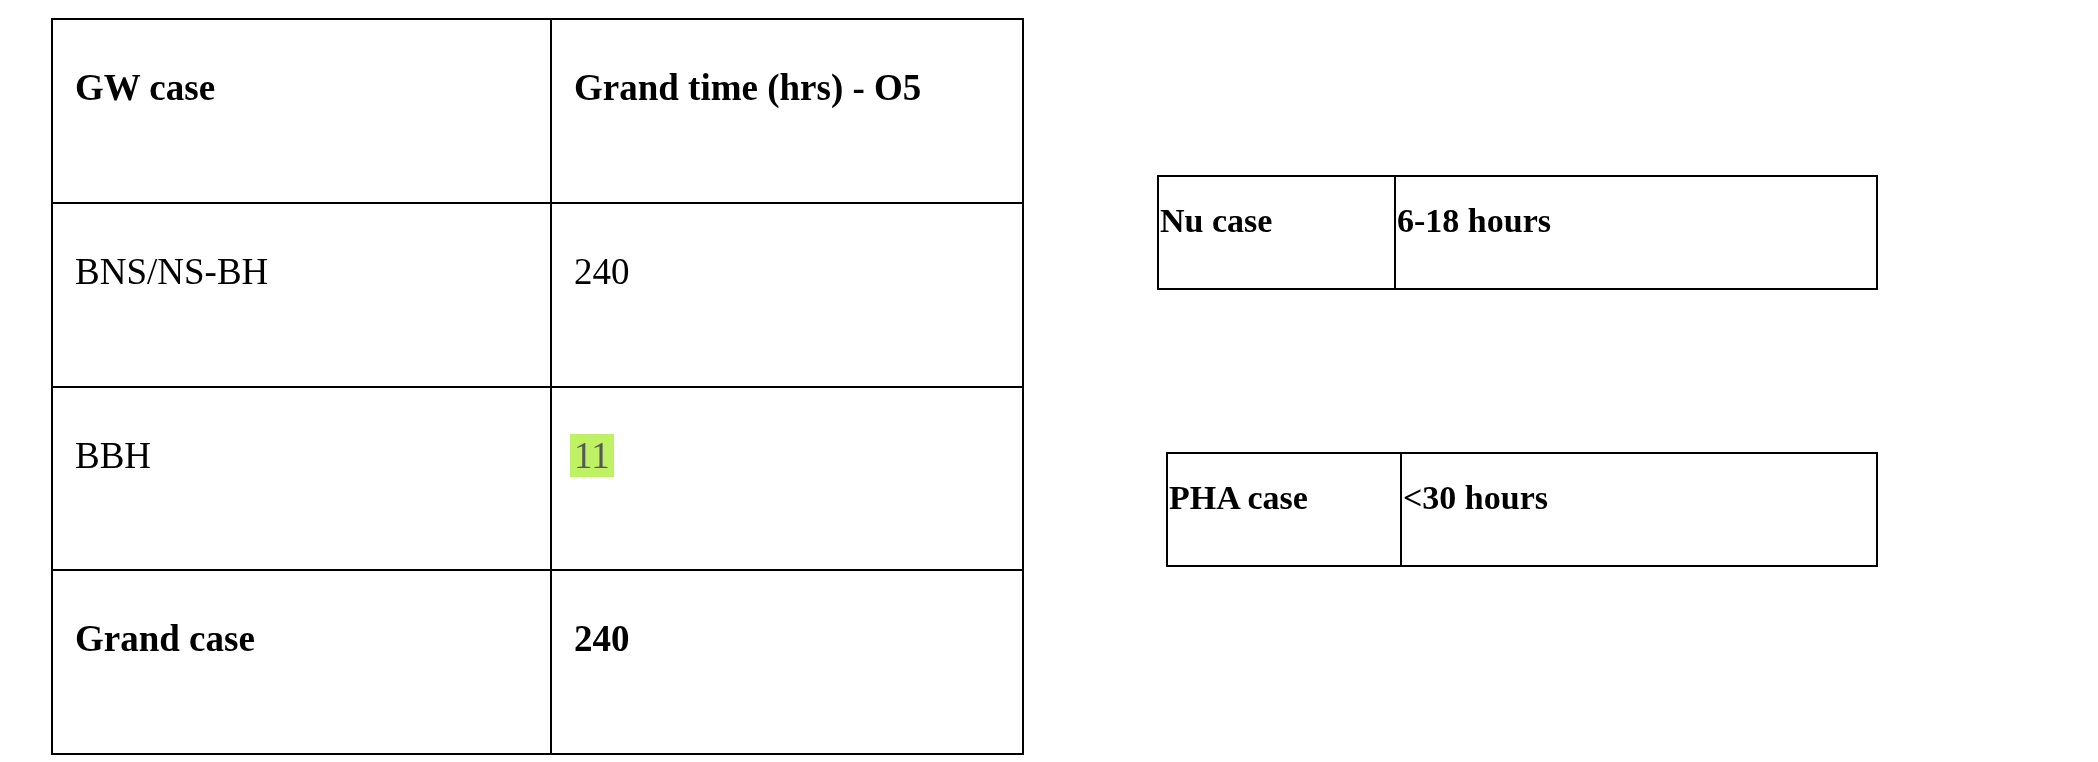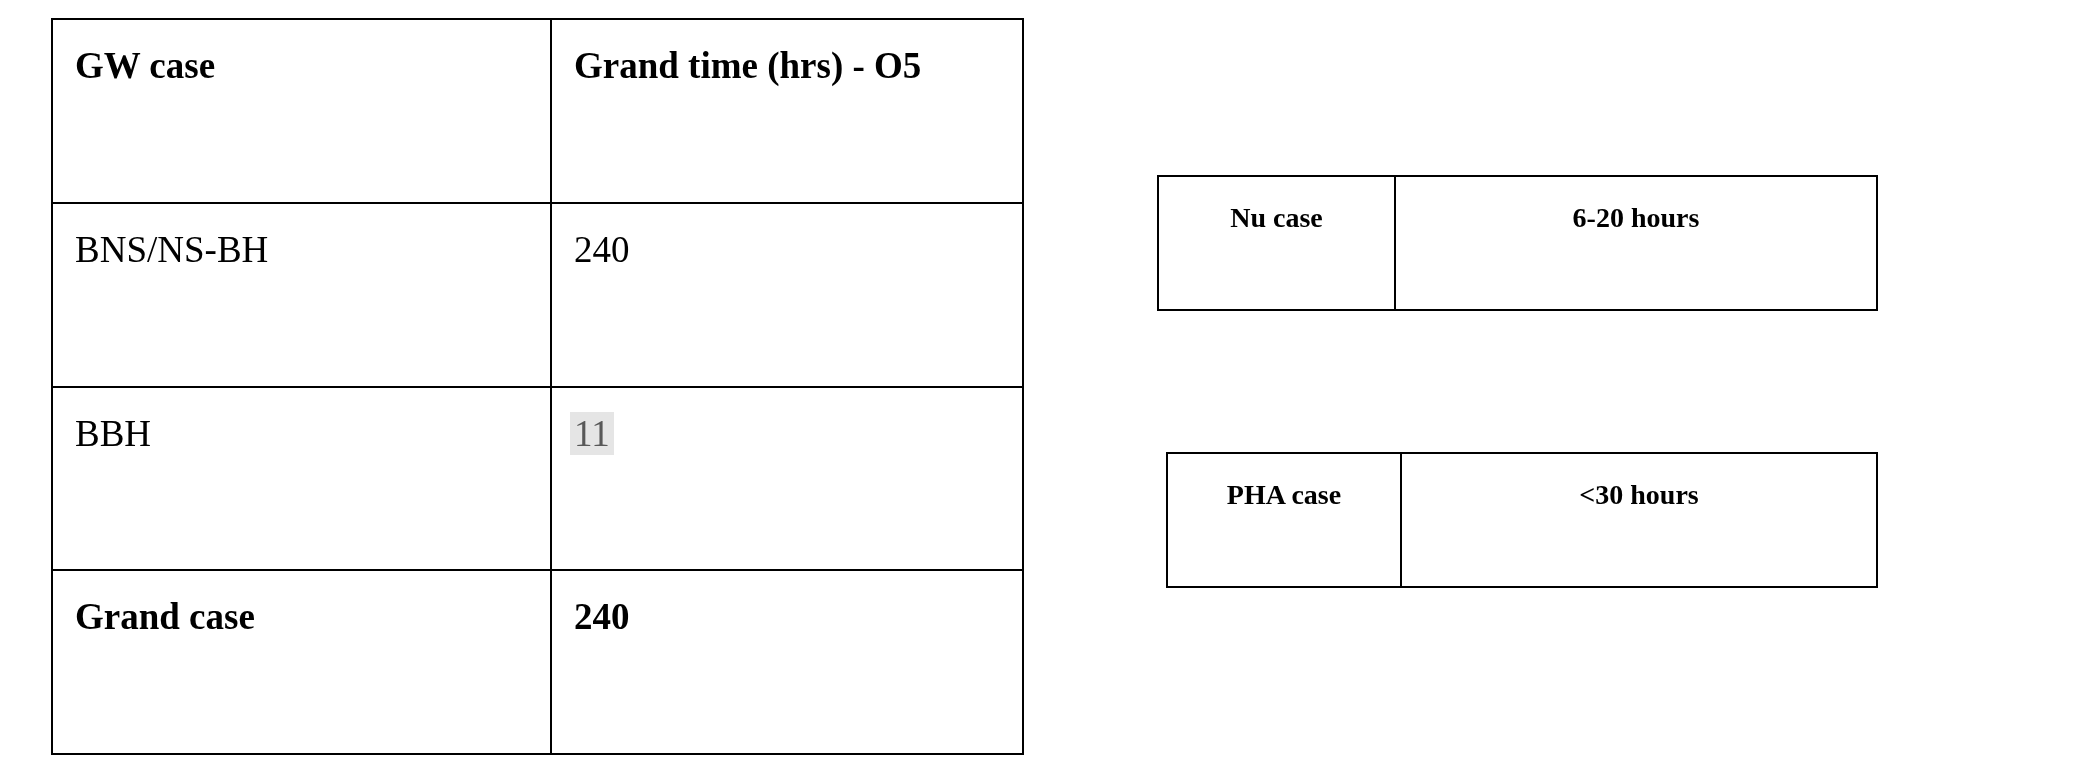--- a/index.html
+++ b/index.html
@@ -31,51 +31,52 @@
     padding: 0 0 0 22px;
     vertical-align: top;
     height: 122px;
     box-sizing: border-box;
     font-size: 37px;
     line-height: 1;
   }
   .gw-table td .cell-txt {
     display: block;
     padding-top: 27px;
+    margin-top: 22px;
   }
   .gw-table col.c1 { width: 499px; }
   .gw-table col.c2 { width: 472px; }
 
   .gw-table tr.header-row td,
   .gw-table tr.total-row td {
     font-weight: bold;
   }
 
   .val-muted {
     color: #585858;
-    background: #e5e5e5;
+    background: #bef264;
     padding: 1px 4px;
     margin-left: -4px;
   }
 
   
   .mini-table {
     position: absolute;
     border-collapse: collapse;
     table-layout: fixed;
   }
   .mini-table td {
     border: 2.5px solid #000000;
-    text-align: center;
+    text-align: left;
     vertical-align: top;
     font-weight: bold;
-    font-size: 28px;
+    font-size: 34px;
     line-height: 1;
     box-sizing: border-box;
-    height: 134px;
+    height: 113px;
   }
   .mini-table td .cell-txt {
     display: block;
     padding-top: 26px;
   }
 
   #nu-table  { left: 1157px; top: 175px; width: 719px; height: 113px; }
   #nu-table col.k { width: 237px; }
   #nu-table col.v { width: 482px; }
 
@@ -136,21 +137,21 @@
   <colgroup>
       <col class="k">
       <col class="v">
     </colgroup>
   <tbody>
     <tr>
       <td>
         <span class="cell-txt">Nu case</span>
       </td>
       <td>
-        <span class="cell-txt">6-20 hours</span>
+        <span class="cell-txt">6-18 hours</span>
       </td>
     </tr>
   </tbody>
 </table>
 
 <table class="mini-table" id="pha-table">
   <colgroup>
       <col class="k">
       <col class="v">
     </colgroup>

